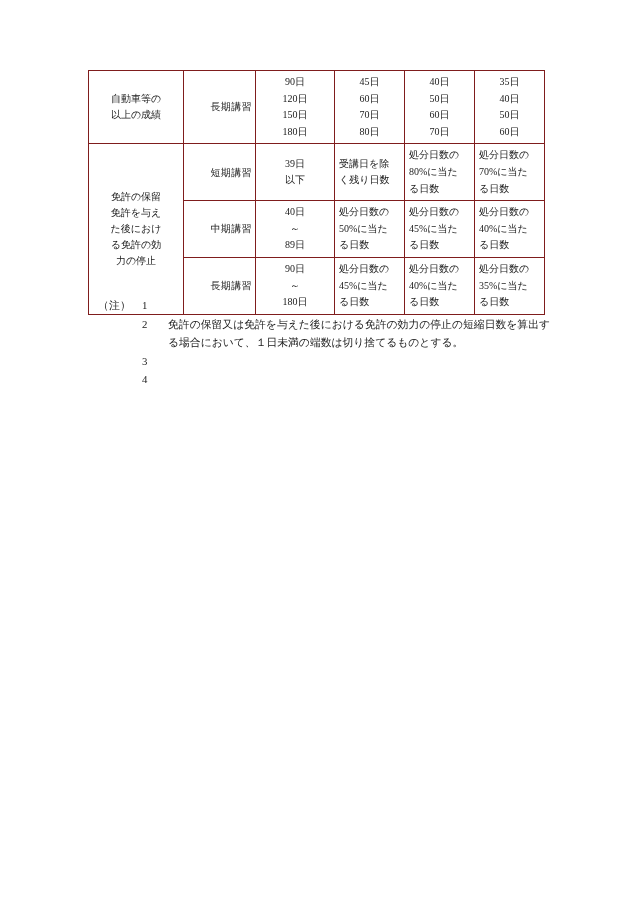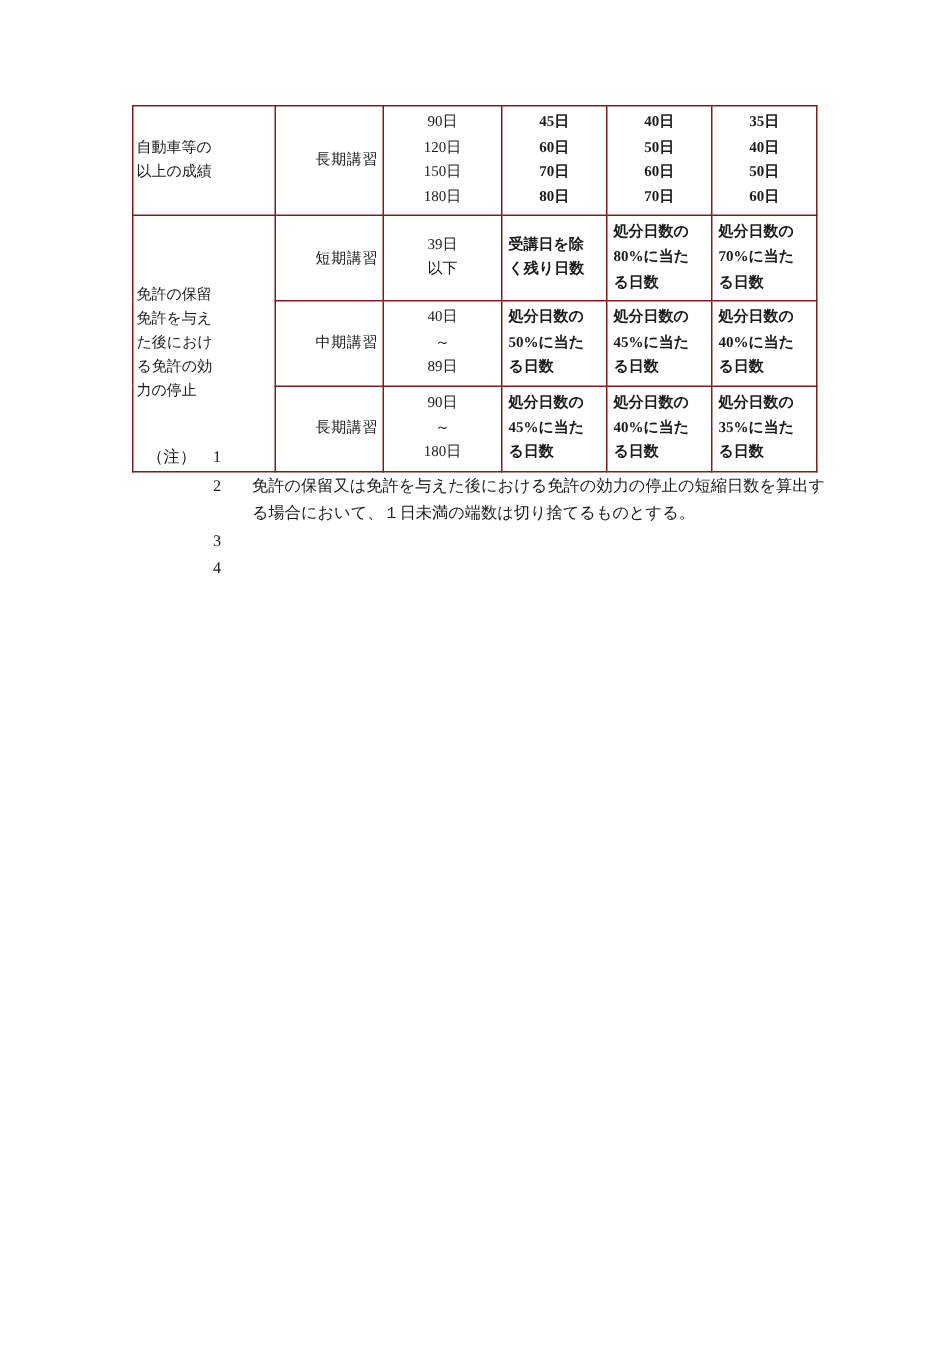--- a/index.html
+++ b/index.html
@@ -43,21 +43,21 @@
     color: #1a1a1a;
   }
 
   
   .col-category { width: 95px; }
   .col-course   { width: 72px; }
   .col-days     { width: 79px; }
   .col-grade    { width: 70px; }
 
   td.cat-cell {
-    text-align: left;
+    text-align: center;
     line-height: 1.62;
     padding: 4px 2px;
   }
   td.course-cell {
     text-align: right;
     letter-spacing: 0.04em;
     margin-top: 32px;
   }
   td.days-cell {
     text-align: center;
@@ -69,21 +69,21 @@
     padding-left: 4px;
     padding-right: 2px;
   }
   td.stack-cell {
     line-height: 1.66;
     padding-top: 3px;
     padding-bottom: 3px;
   }
   .stack-line { display: block; white-space: nowrap; }
   .cat-line { display: block; white-space: nowrap; }
-  .grade-line { display: block; white-space: nowrap; font-weight: bold; }
+  .grade-line { display: block; white-space: nowrap; }
 
   
   .notes {
     position: absolute;
     left: 98px;
     top: 296px;
     width: 452px;
     font-size: 10.8px;
     line-height: 1.72;
   }

